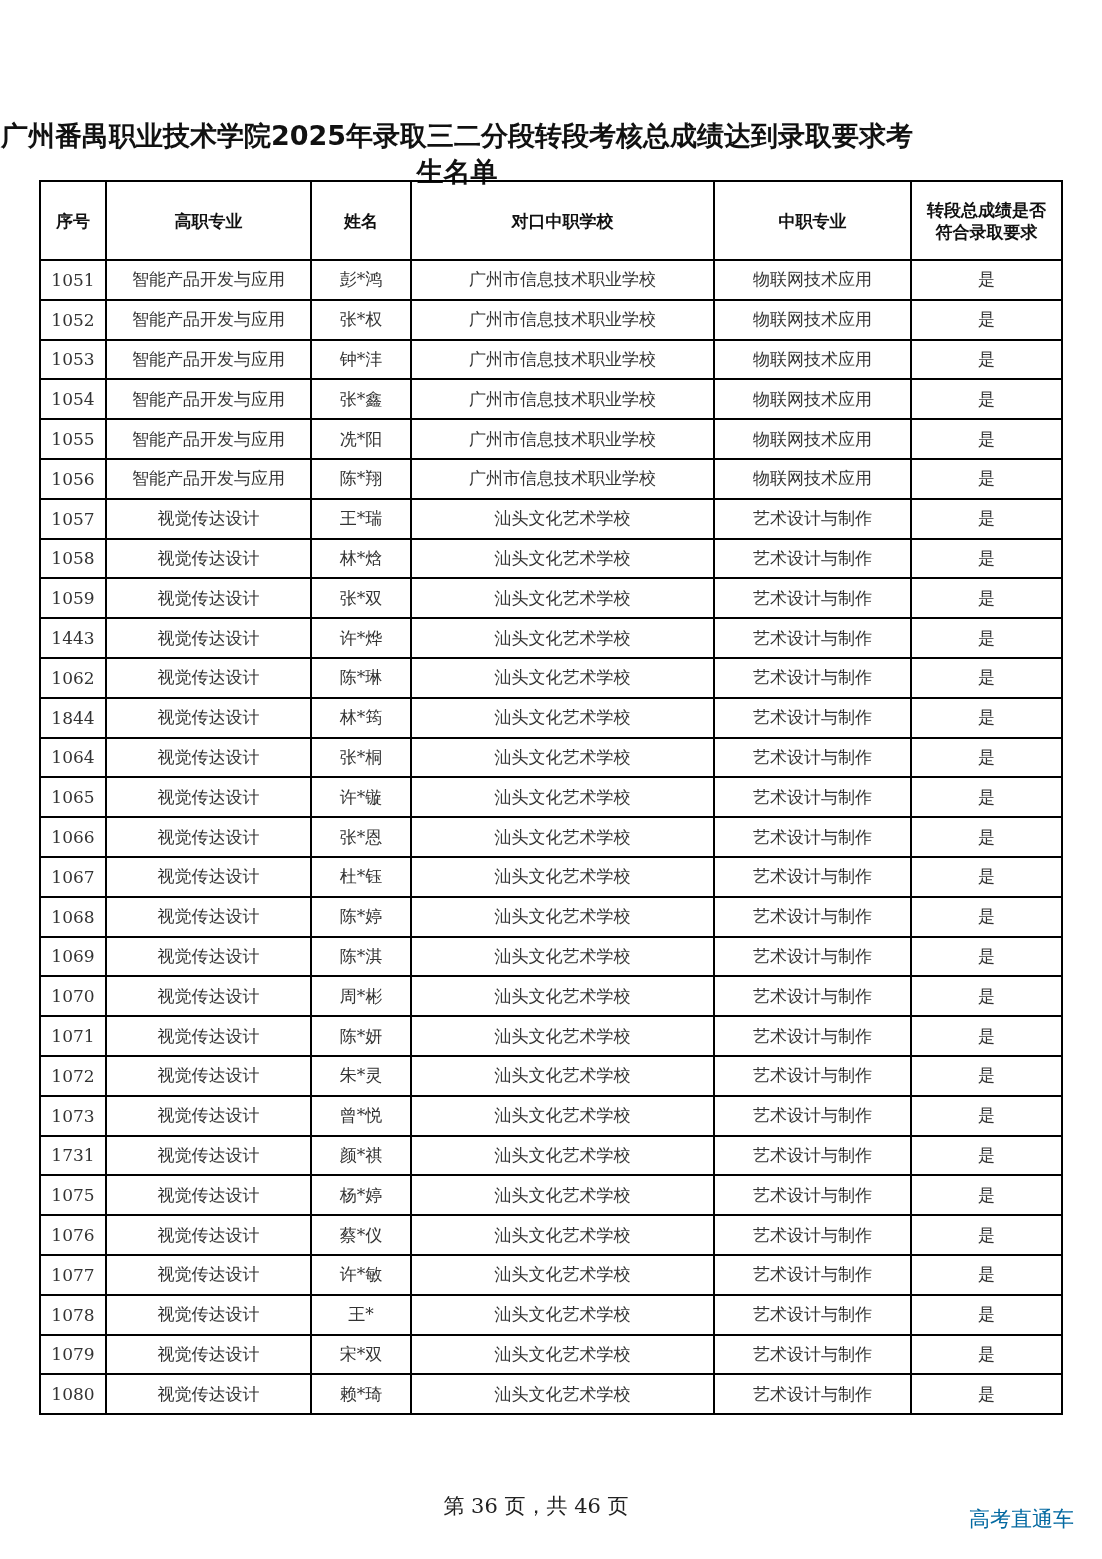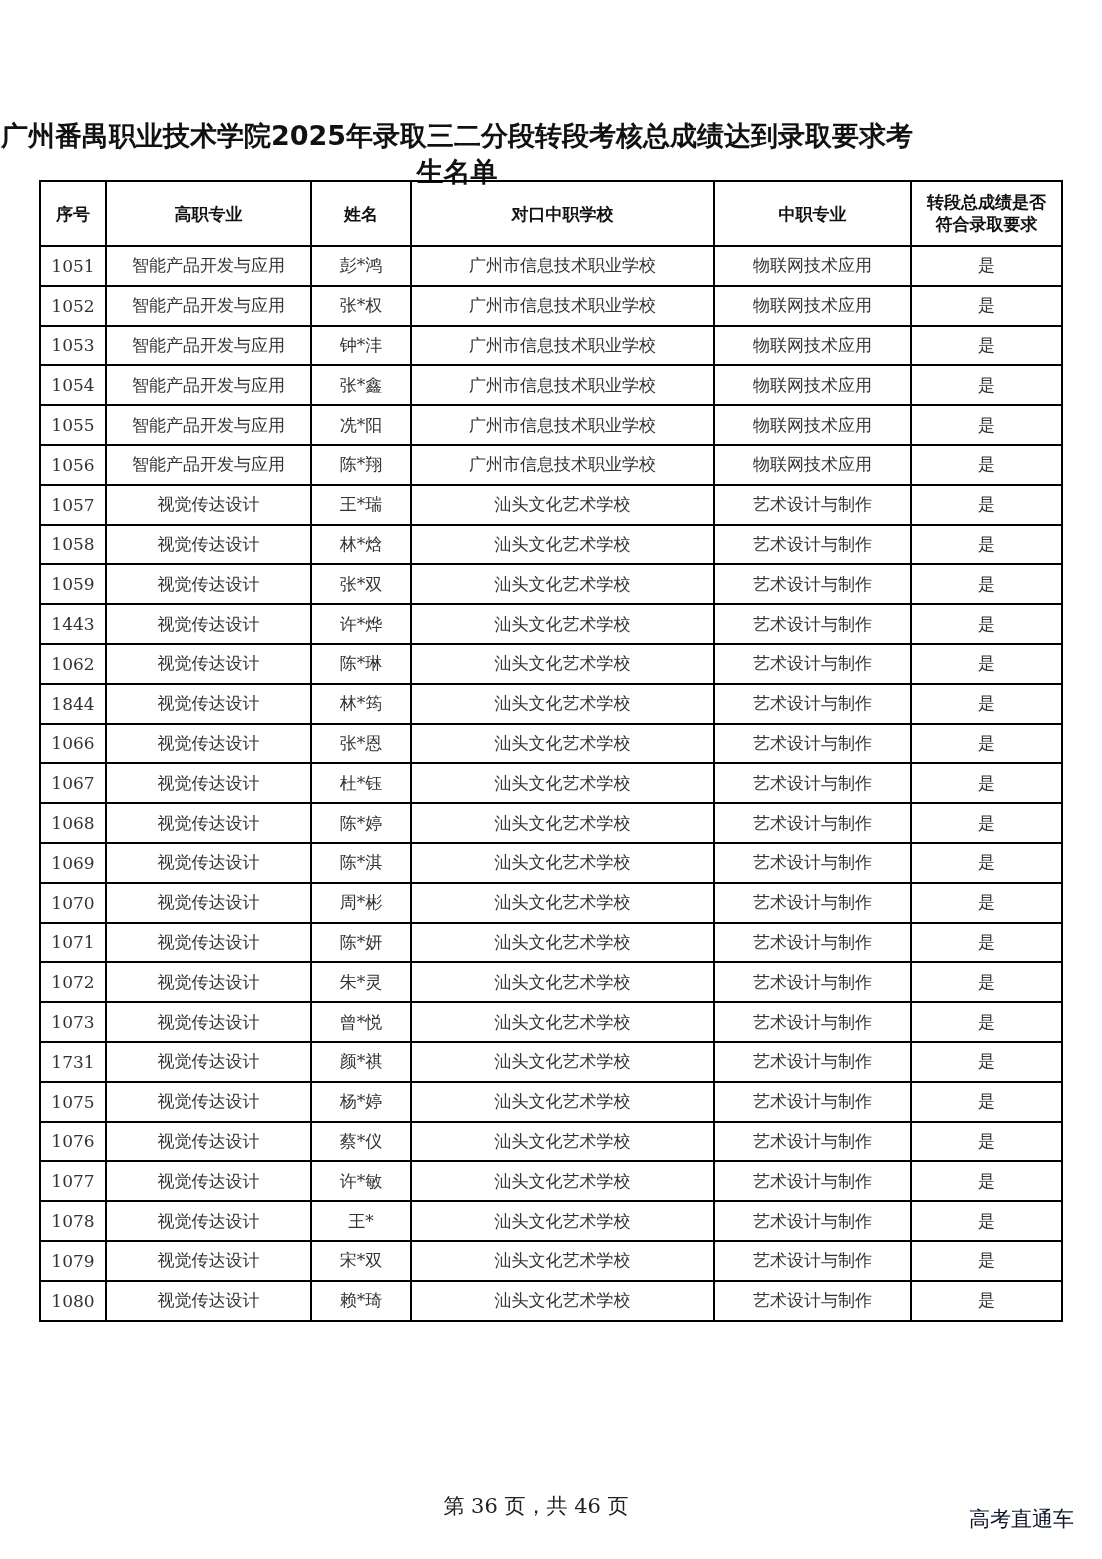--- a/index.html
+++ b/index.html
@@ -27,21 +27,21 @@
     height: 37.8px; font-size: 17px; color: #333;
   }
   td.num { font-family: "DejaVu Serif", "Liberation Serif", serif; font-size: 16px; }
   .footer {
     position: absolute; left: 0; top: 1492px; width: 1032px; text-align: center;
     font-size: 21px; color: #222; font-family: "DejaVu Serif", "Liberation Serif", serif; margin-left: 20px;
   }
   .watermark {
     position: absolute; right: 28px; top: 1505px;
     font-family: "DejaVu Sans", "Liberation Sans", sans-serif;
-    font-size: 21px; color: #0f172a;
+    font-size: 21px; color: #0369a1;
   }
 </style>
 </head>
 <body>
 
 <div class="title">广州番禺职业技术学院2025年录取三二分段转段考核总成绩达到录取要求考生名单</div>
 
 <table class="list">
   <colgroup>
     <col style="width:66px">
@@ -51,21 +51,21 @@
     <col style="width:197px">
     <col style="width:151px">
   </colgroup>
   <thead>
     <tr>
       <th>序号</th>
       <th>高职专业</th>
       <th>姓名</th>
       <th>对口中职学校</th>
       <th>中职专业</th>
-      <th style="padding:4px 8px;font-family:Liberation Serif, serif;">转段总成绩是否符合录取要求</th>
+      <th style="padding:11px 8px;">转段总成绩是否符合录取要求</th>
     </tr>
   </thead>
   <tbody id="rows">
       <tr>
         <td class="num">1051</td>
         <td>智能产品开发与应用</td>
         <td>彭*鸿</td>
         <td>广州市信息技术职业学校</td>
         <td>物联网技术应用</td>
         <td>是</td>
@@ -147,20 +147,36 @@
         <td>视觉传达设计</td>
         <td>陈*琳</td>
         <td>汕头文化艺术学校</td>
         <td>艺术设计与制作</td>
         <td>是</td>
       </tr>
       <tr>
         <td class="num">1844</td>
         <td>视觉传达设计</td>
         <td>林*筠</td>
+        <td>汕头文化艺术学校</td>
+        <td>艺术设计与制作</td>
+        <td>是</td>
+      </tr>
+      <tr>
+        <td class="num">1064</td>
+        <td>视觉传达设计</td>
+        <td>张*桐</td>
+        <td>汕头文化艺术学校</td>
+        <td>艺术设计与制作</td>
+        <td>是</td>
+      </tr>
+      <tr>
+        <td class="num">1065</td>
+        <td>视觉传达设计</td>
+        <td>许*镟</td>
         <td>汕头文化艺术学校</td>
         <td>艺术设计与制作</td>
         <td>是</td>
       </tr>
       <tr>
         <td class="num">1066</td>
         <td>视觉传达设计</td>
         <td>张*恩</td>
         <td>汕头文化艺术学校</td>
         <td>艺术设计与制作</td>

